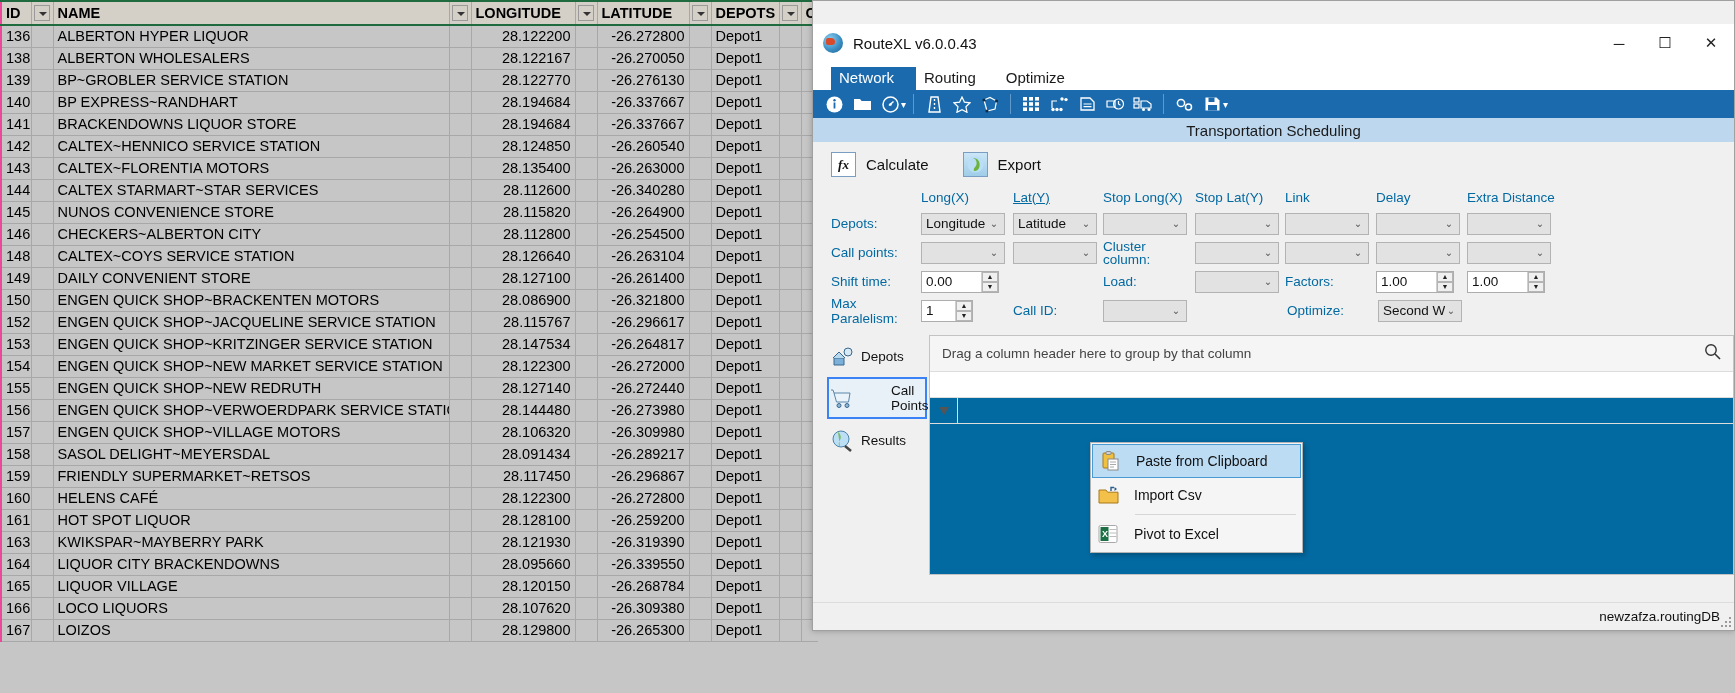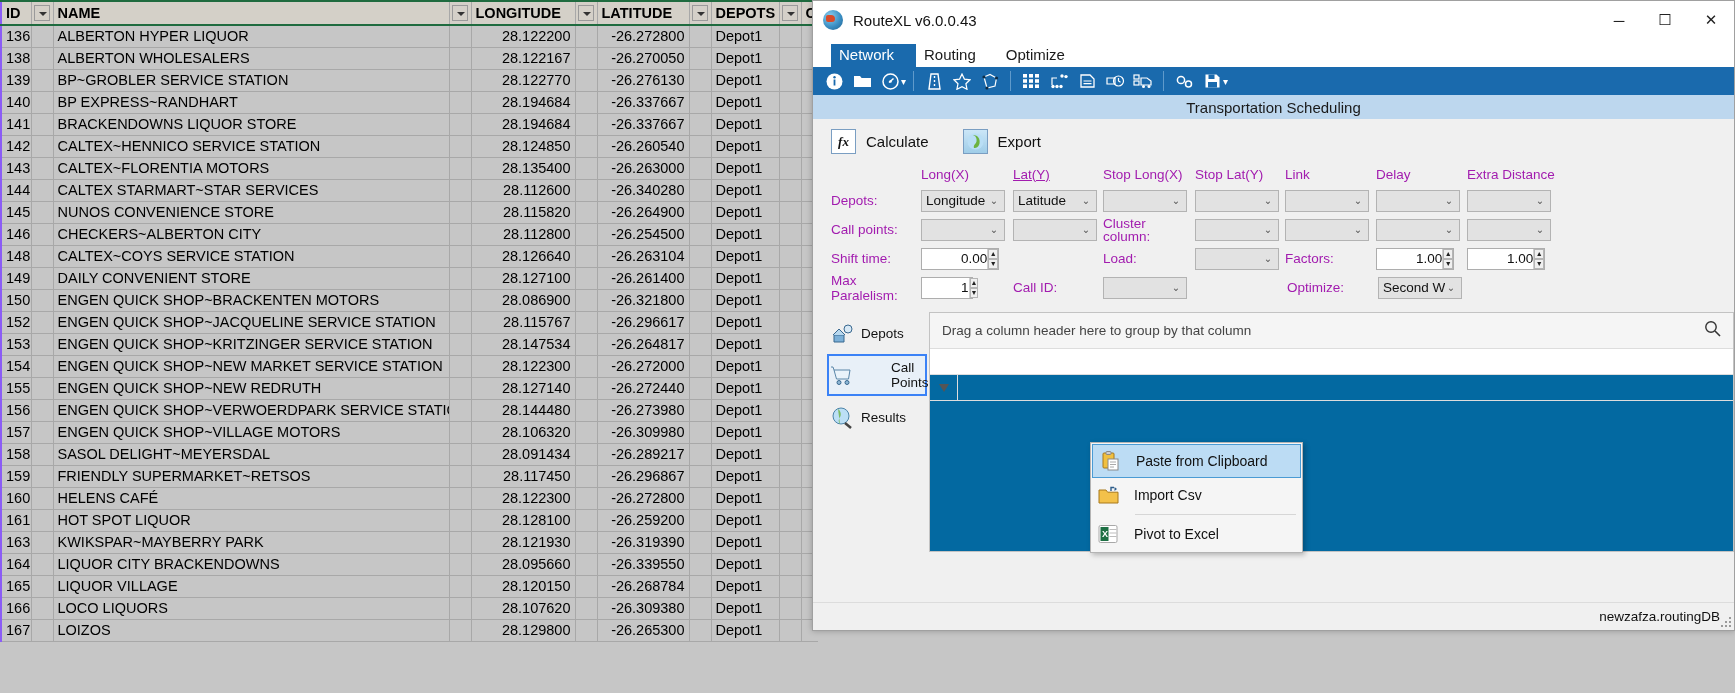--- a/index.html
+++ b/index.html
@@ -58,37 +58,38 @@
     border-right: 4px solid transparent;
     border-top: 4px solid #333;
   }
   .c-id    { width: 30px; text-align: right; }
   .c-name  { width: 396px; }
   .c-lon   { width: 104px; text-align: right; }
   .c-lat   { width: 92px;  text-align: right; }
   .c-dep   { width: 68px;  text-align: left; }
   .c-clu   { width: 84px;  text-align: right; }
   #sheet tbody td { background: #c6c6c6; }
-  #sheet .sel-l { border-left: 2px solid #8b5cf6; }
+  #sheet .sel-l { border-left: 2px solid #ec4899; }
 
   
   #rxl {
     position: absolute;
     left: 812px; top: 0;
     width: 923px; height: 631px;
     background: #f0f0f0;
     border: 1px solid #a0a0a0;
     box-shadow: 0 0 6px rgba(0,0,0,.25);
     overflow: hidden;
   }
   .titlebar {
     height: 38px;
     background: #ffffff;
     display: flex; align-items: center;
     padding-left: 10px;
+    margin-top: 23px;
   }
   .app-icon {
     width: 20px; height: 20px; margin-right: 10px;
     border-radius: 50%;
     background: radial-gradient(circle at 35% 32%, #8ed0f0 0%, #3b8fc4 55%, #1d5f8d 100%);
     position: relative; flex: 0 0 auto;
   }
   .app-icon::after {
     content: "";
     position: absolute; left: 3px; top: 5px;
@@ -154,41 +155,41 @@
   .ico-box.globe {
     background: linear-gradient(#cbe6f7, #9fcde8);
   }
 
   
   .form {
     padding: 2px 0 4px 18px;
     font-size: 13.5px; color: #111;
   }
   .form-row { display: flex; align-items: center; height: 29px; }
-  .lbl { font-size: 13.5px; color: #a21caf; }
+  .lbl { font-size: 13.5px; color: #0369a1; }
   .cell { display: flex; align-items: center; }
   .combo {
     height: 22px;
     background: #e2e2e2;
     border: 1px solid #b3b3b3;
     display: flex; align-items: center;
     padding: 0 4px;
     font-size: 13.5px; color: #111;
     position: relative;
   }
   .combo .cv { flex: 1; overflow: hidden; white-space: nowrap; }
   .combo .chev {
     width: 12px; text-align: center; color: #555; font-size: 10px;
   }
   .spin {
     height: 22px; background: #fff; border: 1px solid #adadad;
     display: flex; align-items: center;
     font-size: 13.5px; color: #111; padding-left: 4px;
   }
-  .spin .sv { flex: 1; margin-left: 35px; }
+  .spin .sv { flex: 1; }
   .spin .btns {
     width: 17px; height: 20px;
     display: flex; flex-direction: column;
     border-left: 1px solid #cfcfcf;
   }
   .spin .btns span {
     flex: 1; display: flex; align-items: center; justify-content: center;
     background: #f0f0f0; font-size: 7px; color: #222;
     border: 1px solid #b5b5b5; margin: 0;
   }

